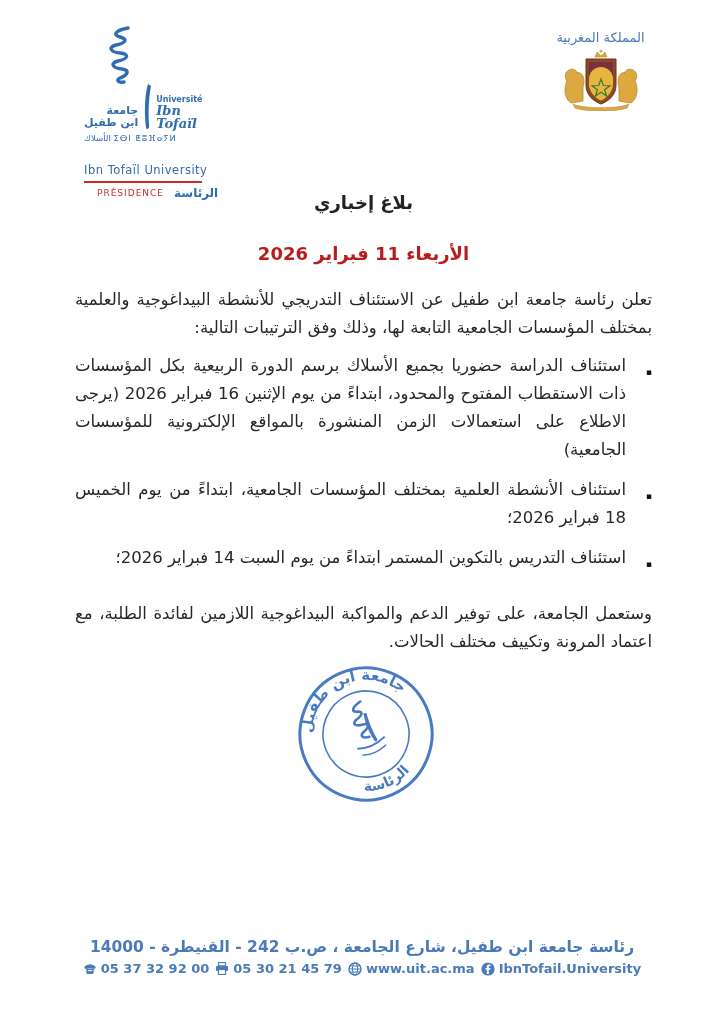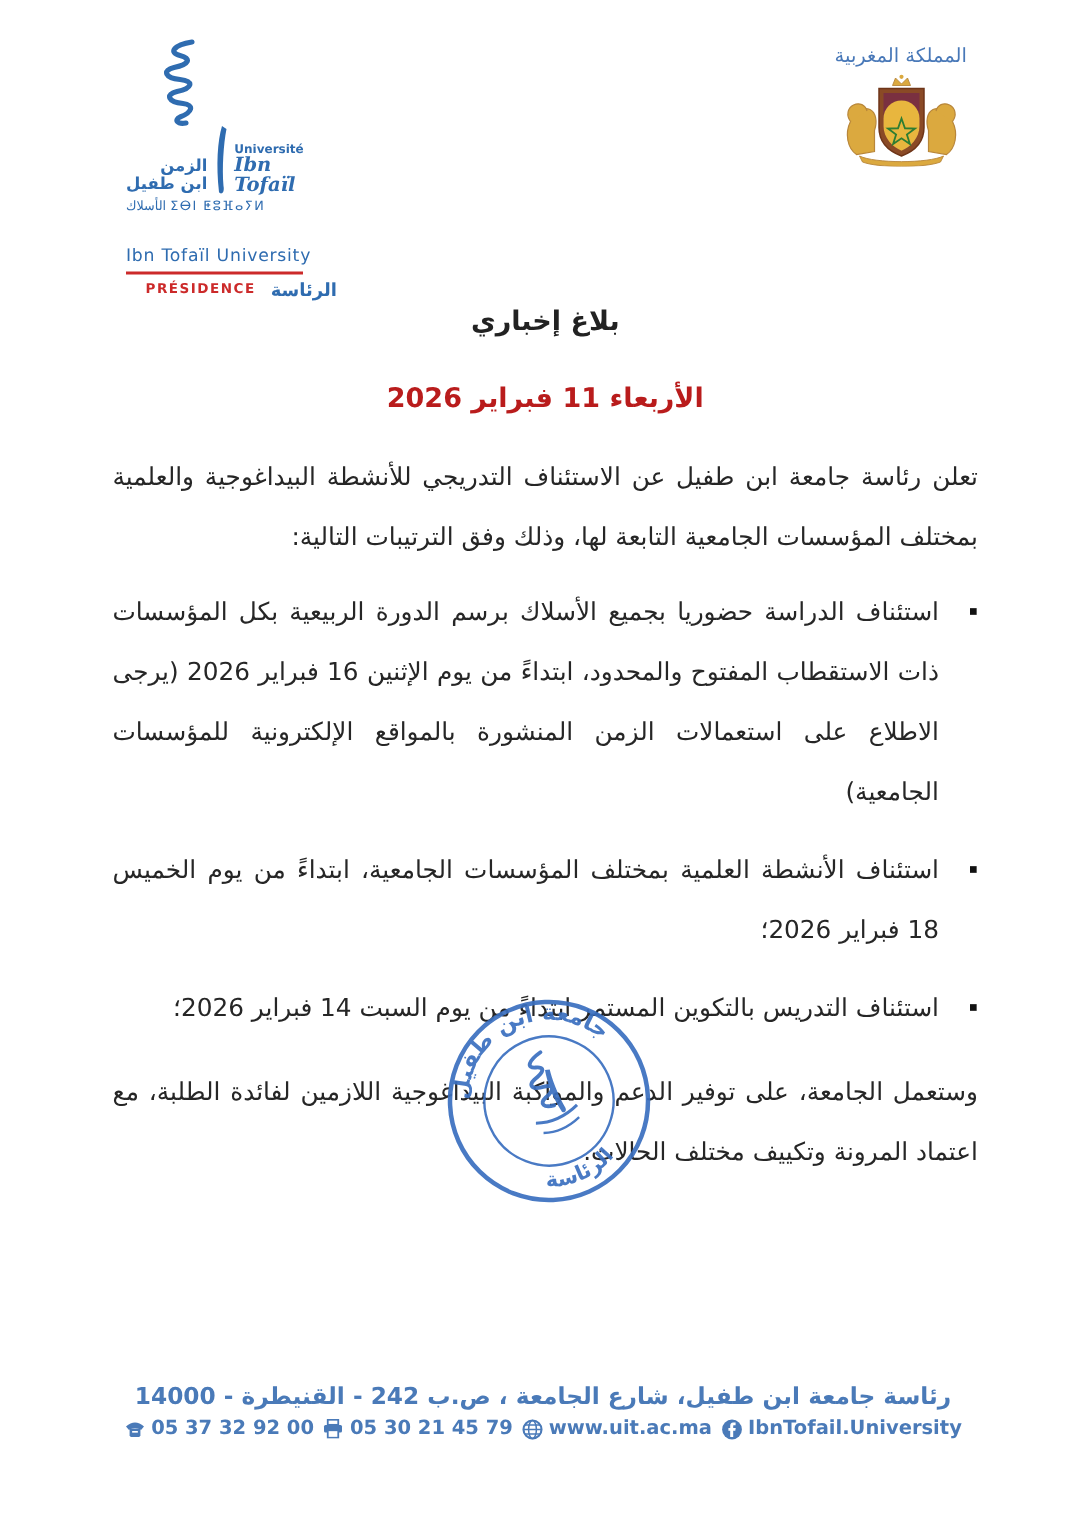--- a/index.html
+++ b/index.html
@@ -16,64 +16,64 @@
   .logo-mid { display:flex; align-items:flex-end; gap:4px; direction:ltr; }
   .logo-ar { text-align:right; color:#2f6cb0; font-size:11px; line-height:1.15; font-weight:bold; direction:rtl; flex:0 0 auto; }
   .logo-stroke { width:10px; height:46px; flex:0 0 auto; }
   .logo-script { font-family:"DejaVu Serif", serif; font-style:italic; color:#2f6cb0; line-height:1; }
   .logo-script .u { font-size:8px; font-weight:bold; display:block; font-style:normal; font-family:"DejaVu Sans",sans-serif;}
   .logo-script .n { font-size:13px; font-weight:bold; display:block;font-style:italic; }
   .tifinagh { color:#2f6cb0; font-size:8.5px; letter-spacing:1px; margin-top:3px; white-space:nowrap; }
   .latin-name { color:#2f6cb0; font-size:11.5px; font-weight:normal; letter-spacing:.5px; margin-top:20px; white-space:nowrap; }
   .red-rule { border:0; border-top:2px solid #cc2a2a; margin:4px 0 3px 0; width:118px; }
   .presidence-row { display:flex; align-items:center; gap:10px; direction:ltr; }
-  .presidence-fr { color:#cc2a2a; font-size:9px; font-weight:bold; letter-spacing:1px;padding-left:13px; }
+  .presidence-fr { color:#cc2a2a; font-size:9px; font-weight:normal; letter-spacing:1px;padding-left:13px; }
   .presidence-ar { color:#2f6cb0; font-size:12px; font-weight:bold; direction:rtl; }
 
   .kingdom-block { position:absolute; left:528px; top:30px; width:145px; text-align:center; }
   .kingdom-title { color:#4878b8; font-size:13px; font-weight:normal; direction:rtl; }
   .coa { display:block; margin:4px auto 2px auto; }
   .ministry { color:#4878b8; font-size:13px; line-height:1.45; direction:rtl; }
 
   
-  .doc-body { position:absolute; left:75px; top:204px; width:577px; direction:rtl; }
+  .doc-body { position:absolute; left:75px; top:192px; width:577px; direction:rtl; }
   .doc-title { text-align:center; font-size:18px; font-weight:bold; color:#222; }
   .doc-date  { text-align:center; font-size:18px; font-weight:bold; color:#b91c1c; margin-top:30px; }
-  .para { font-size:16.5px; line-height:40px; text-align:justify; color:#262626; }
+  .para { font-size:16.5px; line-height:28px; text-align:justify; color:#262626; }
   .intro { margin-top:22px; }
   .bullets { list-style:none; margin-top:10px; }
   .bullets li { display:flex; margin-bottom:12px; }
   .bullets .marker { flex:0 0 26px; font-size:9px; line-height:40px; color:#111; text-align:right; padding-left:14px; }
   .bullets .btext { flex:1; }
   .closing { margin-top:16px; }
 
   
   .stamp { position:absolute; left:296px; top:664px; width:140px; height:140px;
            transform:rotate(-24deg); opacity:.92; }
 
   
   .footer { position:absolute; left:0; top:922px; width:100%; text-align:center; color:#4a7ab8; }
-  .footer-address { font-size:15.5px; font-weight:bold; direction:rtl; }
+  .footer-address { font-size:15.5px; font-weight:bold; direction:rtl;margin-top:16px; }
   .footer-contact { margin-top:5px; font-size:13px; font-weight:bold; direction:ltr;
                     display:flex; justify-content:center; align-items:center; gap:6px;text-align:right; }
   .footer-contact .ic { display:inline-block; vertical-align:middle; }
   .seg { display:flex; align-items:center; gap:4px; }
 </style>
 </head>
 <body>
 
 <div class="page">
 
   <div class="logo-block">
     <svg class="logo-squiggle" width="46" height="58" viewBox="0 0 46 58">
       <path d="M30 2 C18 4 14 9 22 11 C30 13 28 17 18 19 C10 21 12 26 22 27 C32 28 30 33 20 35 C12 37 14 42 24 43 C32 44 30 49 22 52 C18 54 20 57 26 56" fill="none" stroke="#2f6cb0" stroke-width="3.4" stroke-linecap="round"></path>
     </svg>
     <div class="logo-mid">
       <div class="logo-ar">
-        <span>الزمن</span><br>
+        <span>جامعة</span><br>
         <span>ابن طفيل</span>
       </div>
       <svg class="logo-stroke" viewBox="0 0 10 46">
         <path d="M6 0 C3 10 2 26 4 44 C5 46 8 45 7 40 C6 28 7 12 9 2 Z" fill="#2f6cb0"></path>
       </svg>
       <div class="logo-script">
         <span class="u">Université</span>
         <span class="n">Ibn Tofaïl</span>
       </div>
     </div>

